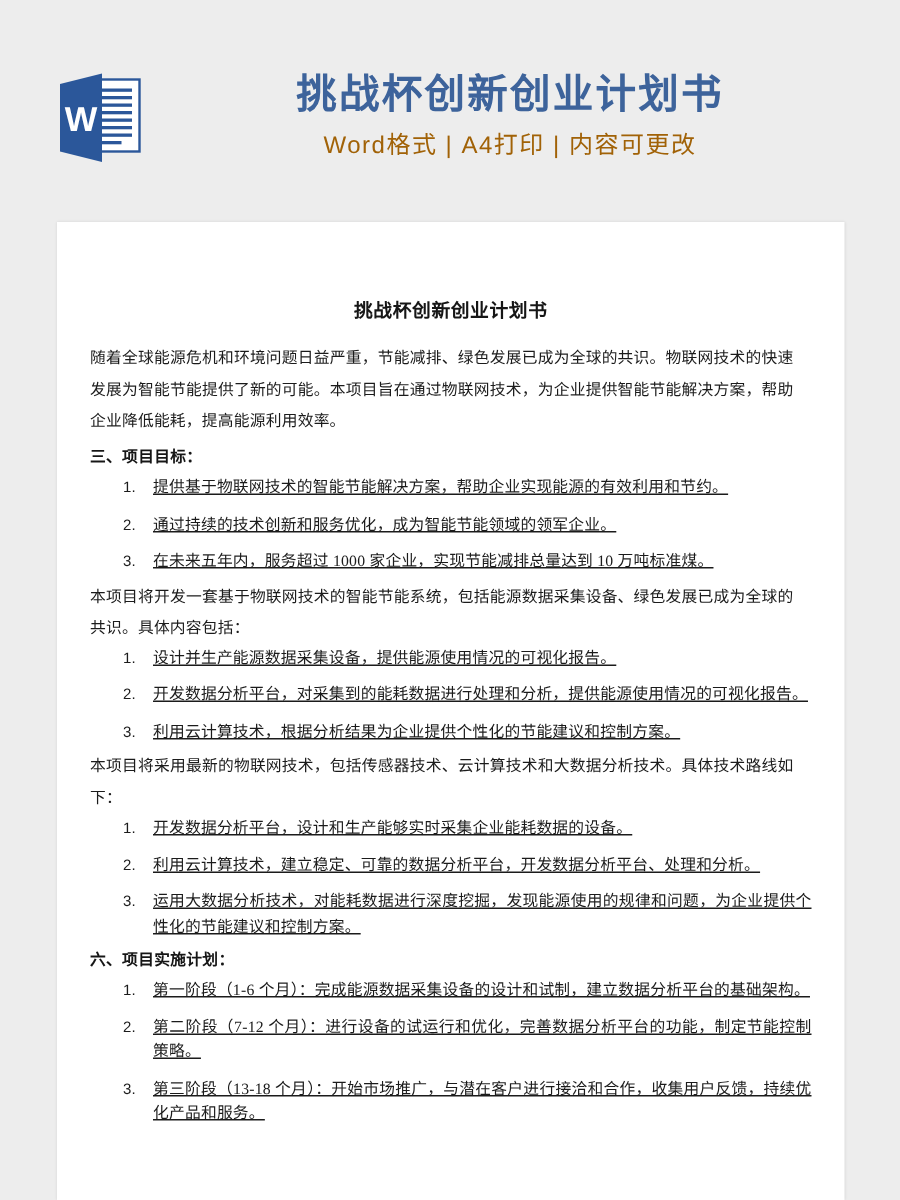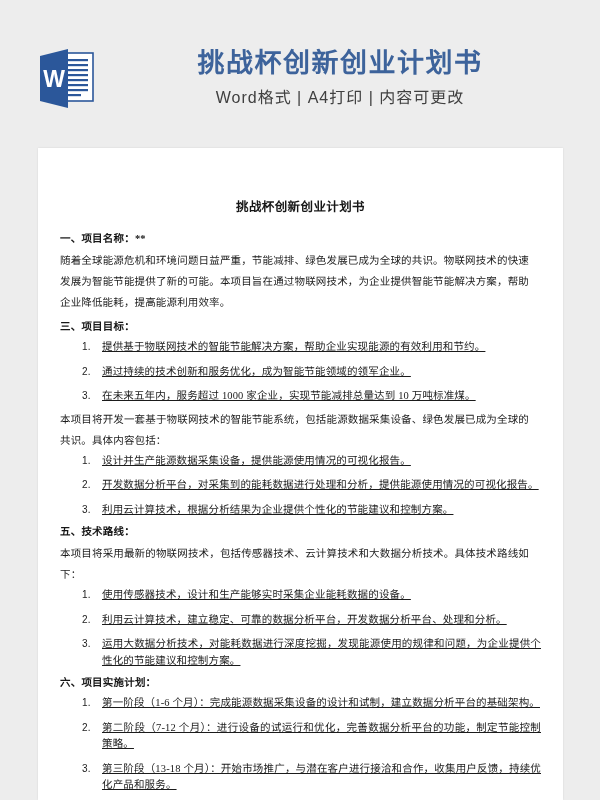--- a/index.html
+++ b/index.html
@@ -47,21 +47,21 @@
     color: #3d639b;
     line-height: 34px;
     white-space: nowrap;
   }
   .banner-sub {
     margin-top: 7px;
     font-family: "Liberation Sans", "DejaVu Sans", sans-serif;
     font-size: 16px;
     font-weight: normal;
     letter-spacing: 1px;
-    color: #404040;
+    color: #a16207;
     line-height: 22px;
     white-space: nowrap;
   }
 
   
   .page-wrap {
     position: relative;
     height: 652px;
   }
   .page {
@@ -178,38 +178,36 @@
 
 </div>
 
 <div class="page-wrap">
   <div class="page">
     <div class="page-inner">
 
       <div class="doc-title">挑战杯创新创业计划书</div>
 
       <div id="sections-root">
-          <div class="h-sec">一、项目名称：**</div>
           <div class="para">随着全球能源危机和环境问题日益严重，节能减排、绿色发展已成为全球的共识。物联网技术的快速发展为智能节能提供了新的可能。本项目旨在通过物联网技术，为企业提供智能节能解决方案，帮助企业降低能耗，提高能源利用效率。</div>
           <div class="h-sec">三、项目目标：</div>
           <ol class="numlist">
             <li>提供基于物联网技术的智能节能解决方案，帮助企业实现能源的有效利用和节约。</li>
             <li>通过持续的技术创新和服务优化，成为智能节能领域的领军企业。</li>
             <li>在未来五年内，服务超过 1000 家企业，实现节能减排总量达到 10 万吨标准煤。</li>
           </ol>
           <div class="para">本项目将开发一套基于物联网技术的智能节能系统，包括能源数据采集设备、绿色发展已成为全球的共识。具体内容包括：</div>
           <ol class="numlist">
             <li>设计并生产能源数据采集设备，提供能源使用情况的可视化报告。</li>
             <li>开发数据分析平台，对采集到的能耗数据进行处理和分析，提供能源使用情况的可视化报告。</li>
             <li>利用云计算技术，根据分析结果为企业提供个性化的节能建议和控制方案。</li>
           </ol>
-          <div class="h-sec">五、技术路线：</div>
           <div class="para">本项目将采用最新的物联网技术，包括传感器技术、云计算技术和大数据分析技术。具体技术路线如下：</div>
           <ol class="numlist">
-            <li>使用传感器技术，设计和生产能够实时采集企业能耗数据的设备。</li>
+            <li>开发数据分析平台，设计和生产能够实时采集企业能耗数据的设备。</li>
             <li>利用云计算技术，建立稳定、可靠的数据分析平台，开发数据分析平台、处理和分析。</li>
             <li>运用大数据分析技术，对能耗数据进行深度挖掘，发现能源使用的规律和问题，为企业提供个性化的节能建议和控制方案。</li>
           </ol>
           <div class="h-sec">六、项目实施计划：</div>
           <ol class="numlist">
             <li>第一阶段（1-6 个月）：完成能源数据采集设备的设计和试制，建立数据分析平台的基础架构。</li>
             <li>第二阶段（7-12 个月）：进行设备的试运行和优化，完善数据分析平台的功能，制定节能控制策略。</li>
             <li>第三阶段（13-18 个月）：开始市场推广，与潜在客户进行接洽和合作，收集用户反馈，持续优化产品和服务。</li>
           </ol>
         </div>

